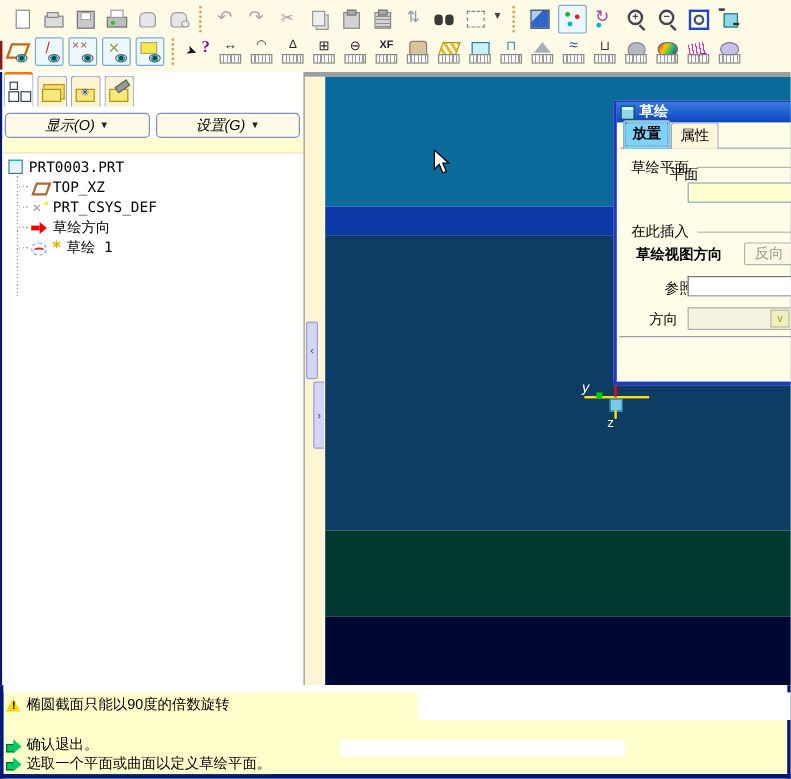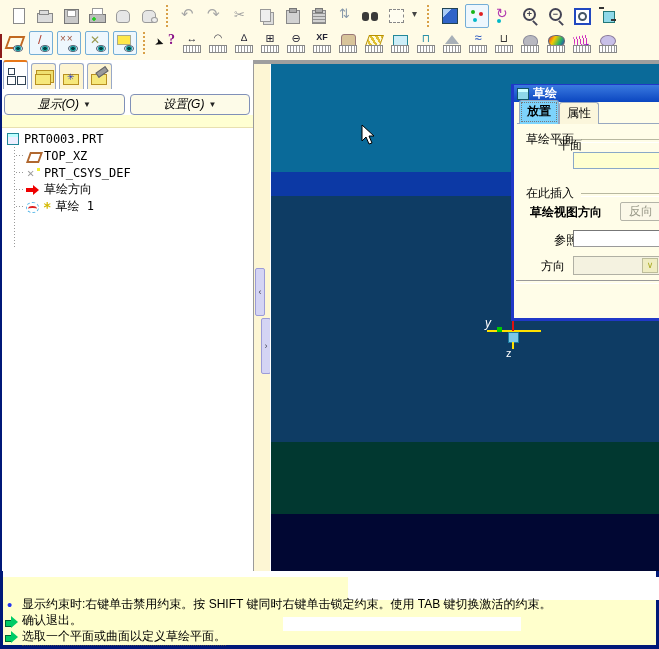--- a/index.html
+++ b/index.html
@@ -359,23 +359,23 @@
     <div class="drow" style="left:27px;top:173px;">方向</div>
     <div id="dselect"></div>
     <div id="dchev">∨</div>
     <div id="dsep"></div>
   </div>
 
   <div id="msgs">
     <div id="wp1" class="wpatch"></div>
     <div id="wp2" class="wpatch"></div>
     <div id="wp3" class="wpatch"></div>
-      <div class="ml" style="top: 25px;">
-        <span class="mico mi-bullet"></span>
-        <span>显示约束时:右键单击禁用约束。按 SHIFT 键同时右键单击锁定约束。使用 TAB 键切换激活的约束。</span>
+  <div class="ml" style="top: 8px;">
+        <span class="mico mi-warning"></span>
+        <span>椭圆截面只能以90度的倍数旋转</span>
       </div>
       <div class="ml" style="top: 42px; align-items: flex-end;">
         <span class="mico mi-prompt"></span>
         <span>确认退出。</span>
       </div>
       <div class="ml" style="top: 58px;">
         <span class="mico mi-prompt"></span>
         <span class="ul">选取一个平面或曲面以定义草绘平面。</span>
       </div>
     </div>

